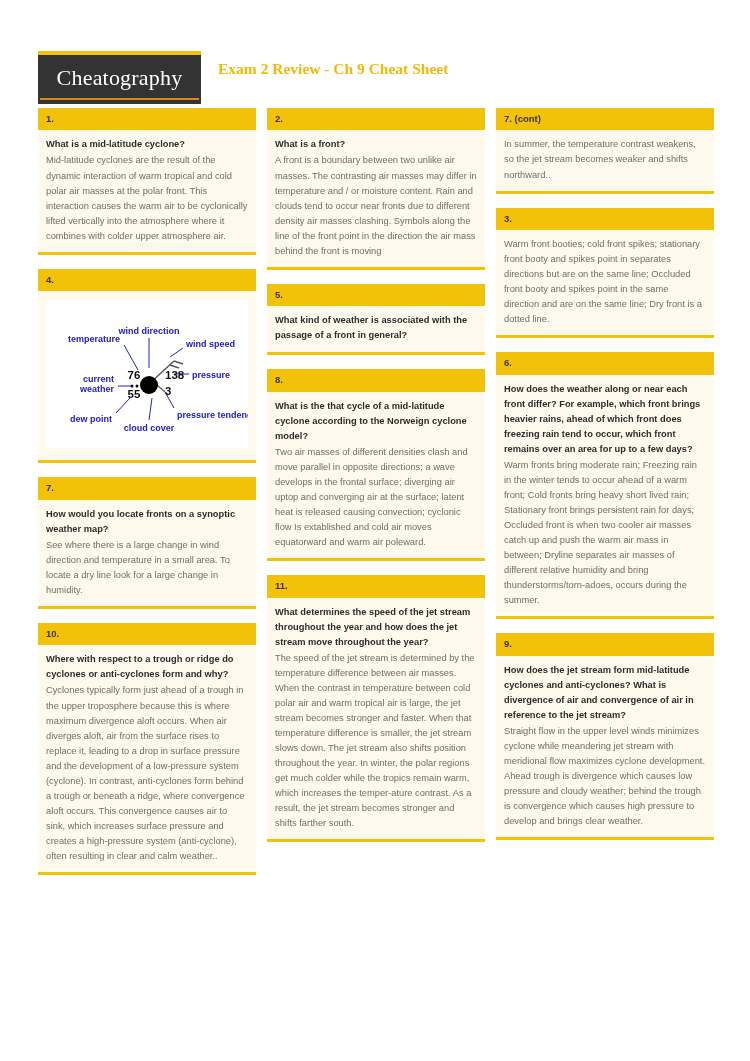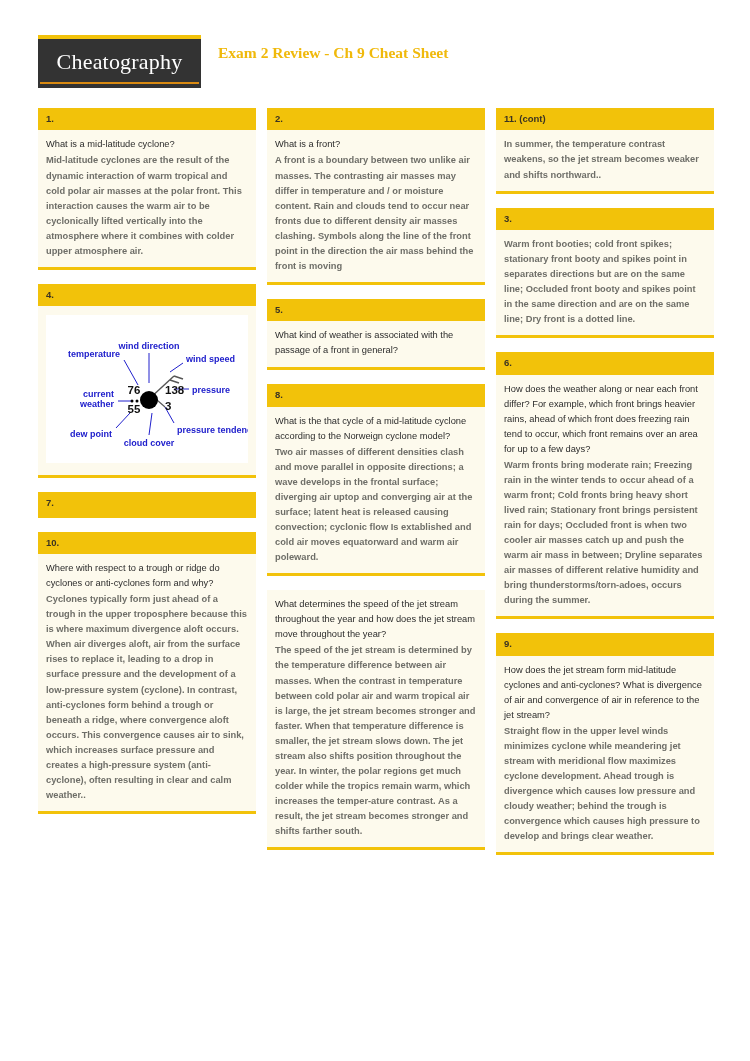--- a/index.html
+++ b/index.html
@@ -12,21 +12,21 @@
   .page {
     position: relative;
     width: 750px; height: 1061px;
     background: #ffffff;
     overflow: hidden;
   }
 
   
   .header {
     position: absolute;
-    left: 0; top: 0;
+    left: 0; top: 16px;
     width: 750px; height: 100px;
   }
   .logo-box {
     position: absolute;
     left: 38px; top: 35px;
     width: 163px; height: 53px;
     background: #333333;
     border-top: 4px solid #f2c20a;
     display: flex;
     align-items: center;
@@ -91,31 +91,30 @@
     font-size: 9.5px;
     font-weight: bold;
     padding: 6px 8px 6px 8px;
     line-height: 1.1;
   }
   .card-body {
     padding: 7px 8px 8px 8px;
   }
   .q {
     font-size: 9.3px;
-    font-weight: normal;
+    font-weight: bold;
     color: #2c2c2c;
     line-height: 1.62;
     margin: 0 0 1px 0;
   }
   .a {
     font-size: 9.3px;
     color: #6e6e68;
     line-height: 1.62;
     margin: 0;
-    font-weight: bold;
   }
 
   
   .fig-card .card-body { padding: 9px 8px 12px 8px; }
   .figure {
     background: #ffffff;
     width: 100%;
     height: 148px;
     position: relative;
   }
@@ -200,20 +199,24 @@
                 <text x="66" y="122" text-anchor="end">dew point</text>
                 <text x="103" y="131" text-anchor="middle">cloud cover</text>
               </g>
             </svg>
           </div>
         </div>
       </div>
 
       <div class="card">
         <div class="card-head">7.</div>
+        <div class="card-body">
+          <p class="q">How would you locate fronts on a synoptic weather map?</p>
+          <p class="a">See where there is a large change in wind direction and temperature in a small area. To locate a dry line look for a large change in humidity.</p>
+        </div>
       </div>
 
       <div class="card">
         <div class="card-head">10.</div>
         <div class="card-body">
           <p class="q">Where with respect to a trough or ridge do cyclones or anti-cyclones form and why?</p>
           <p class="a">Cyclones typically form just ahead of a trough in the upper troposphere because this is where maximum divergence aloft occurs. When air diverges aloft, air from the surface rises to replace it, leading to a drop in surface pressure and the development of a low-pressure system (cyclone). In contrast, anti-cyclones form behind a trough or beneath a ridge, where convergence aloft occurs. This convergence causes air to sink, which increases surface pressure and creates a high-pressure system (anti-cyclone), often resulting in clear and calm weather..</p>
         </div>
       </div>
 
@@ -238,32 +241,33 @@
 
       <div class="card">
         <div class="card-head">8.</div>
         <div class="card-body">
           <p class="q">What is the that cycle of a mid-latitude cyclone according to the Norweign cyclone model?</p>
           <p class="a">Two air masses of different densities clash and move parallel in opposite directions; a wave develops in the frontal surface; diverging air uptop and converging air at the surface; latent heat is released causing convection; cyclonic flow Is extablished and cold air moves equatorward and warm air poleward.</p>
         </div>
       </div>
 
       <div class="card">
+        <div class="card-head">11.</div>
         <div class="card-body">
           <p class="q">What determines the speed of the jet stream throughout the year and how does the jet stream move throughout the year?</p>
           <p class="a">The speed of the jet stream is determined by the temperature difference between air masses. When the contrast in temperature between cold polar air and warm tropical air is large, the jet stream becomes stronger and faster. When that temperature difference is smaller, the jet stream slows down. The jet stream also shifts position throughout the year. In winter, the polar regions get much colder while the tropics remain warm, which increases the temper-ature contrast. As a result, the jet stream becomes stronger and shifts farther south.</p>
         </div>
       </div>
 
     </div>
 
     <div class="col">
 
       <div class="card">
-        <div class="card-head">11. (cont)</div>
+        <div class="card-head">7. (cont)</div>
         <div class="card-body">
           <p class="a">In summer, the temperature contrast weakens, so the jet stream becomes weaker and shifts northward..</p>
         </div>
       </div>
 
       <div class="card">
         <div class="card-head">3.</div>
         <div class="card-body">
           <p class="a">Warm front booties; cold front spikes; stationary front booty and spikes point in separates directions but are on the same line; Occluded front booty and spikes point in the same direction and are on the same line; Dry front is a dotted line.</p>
         </div>

